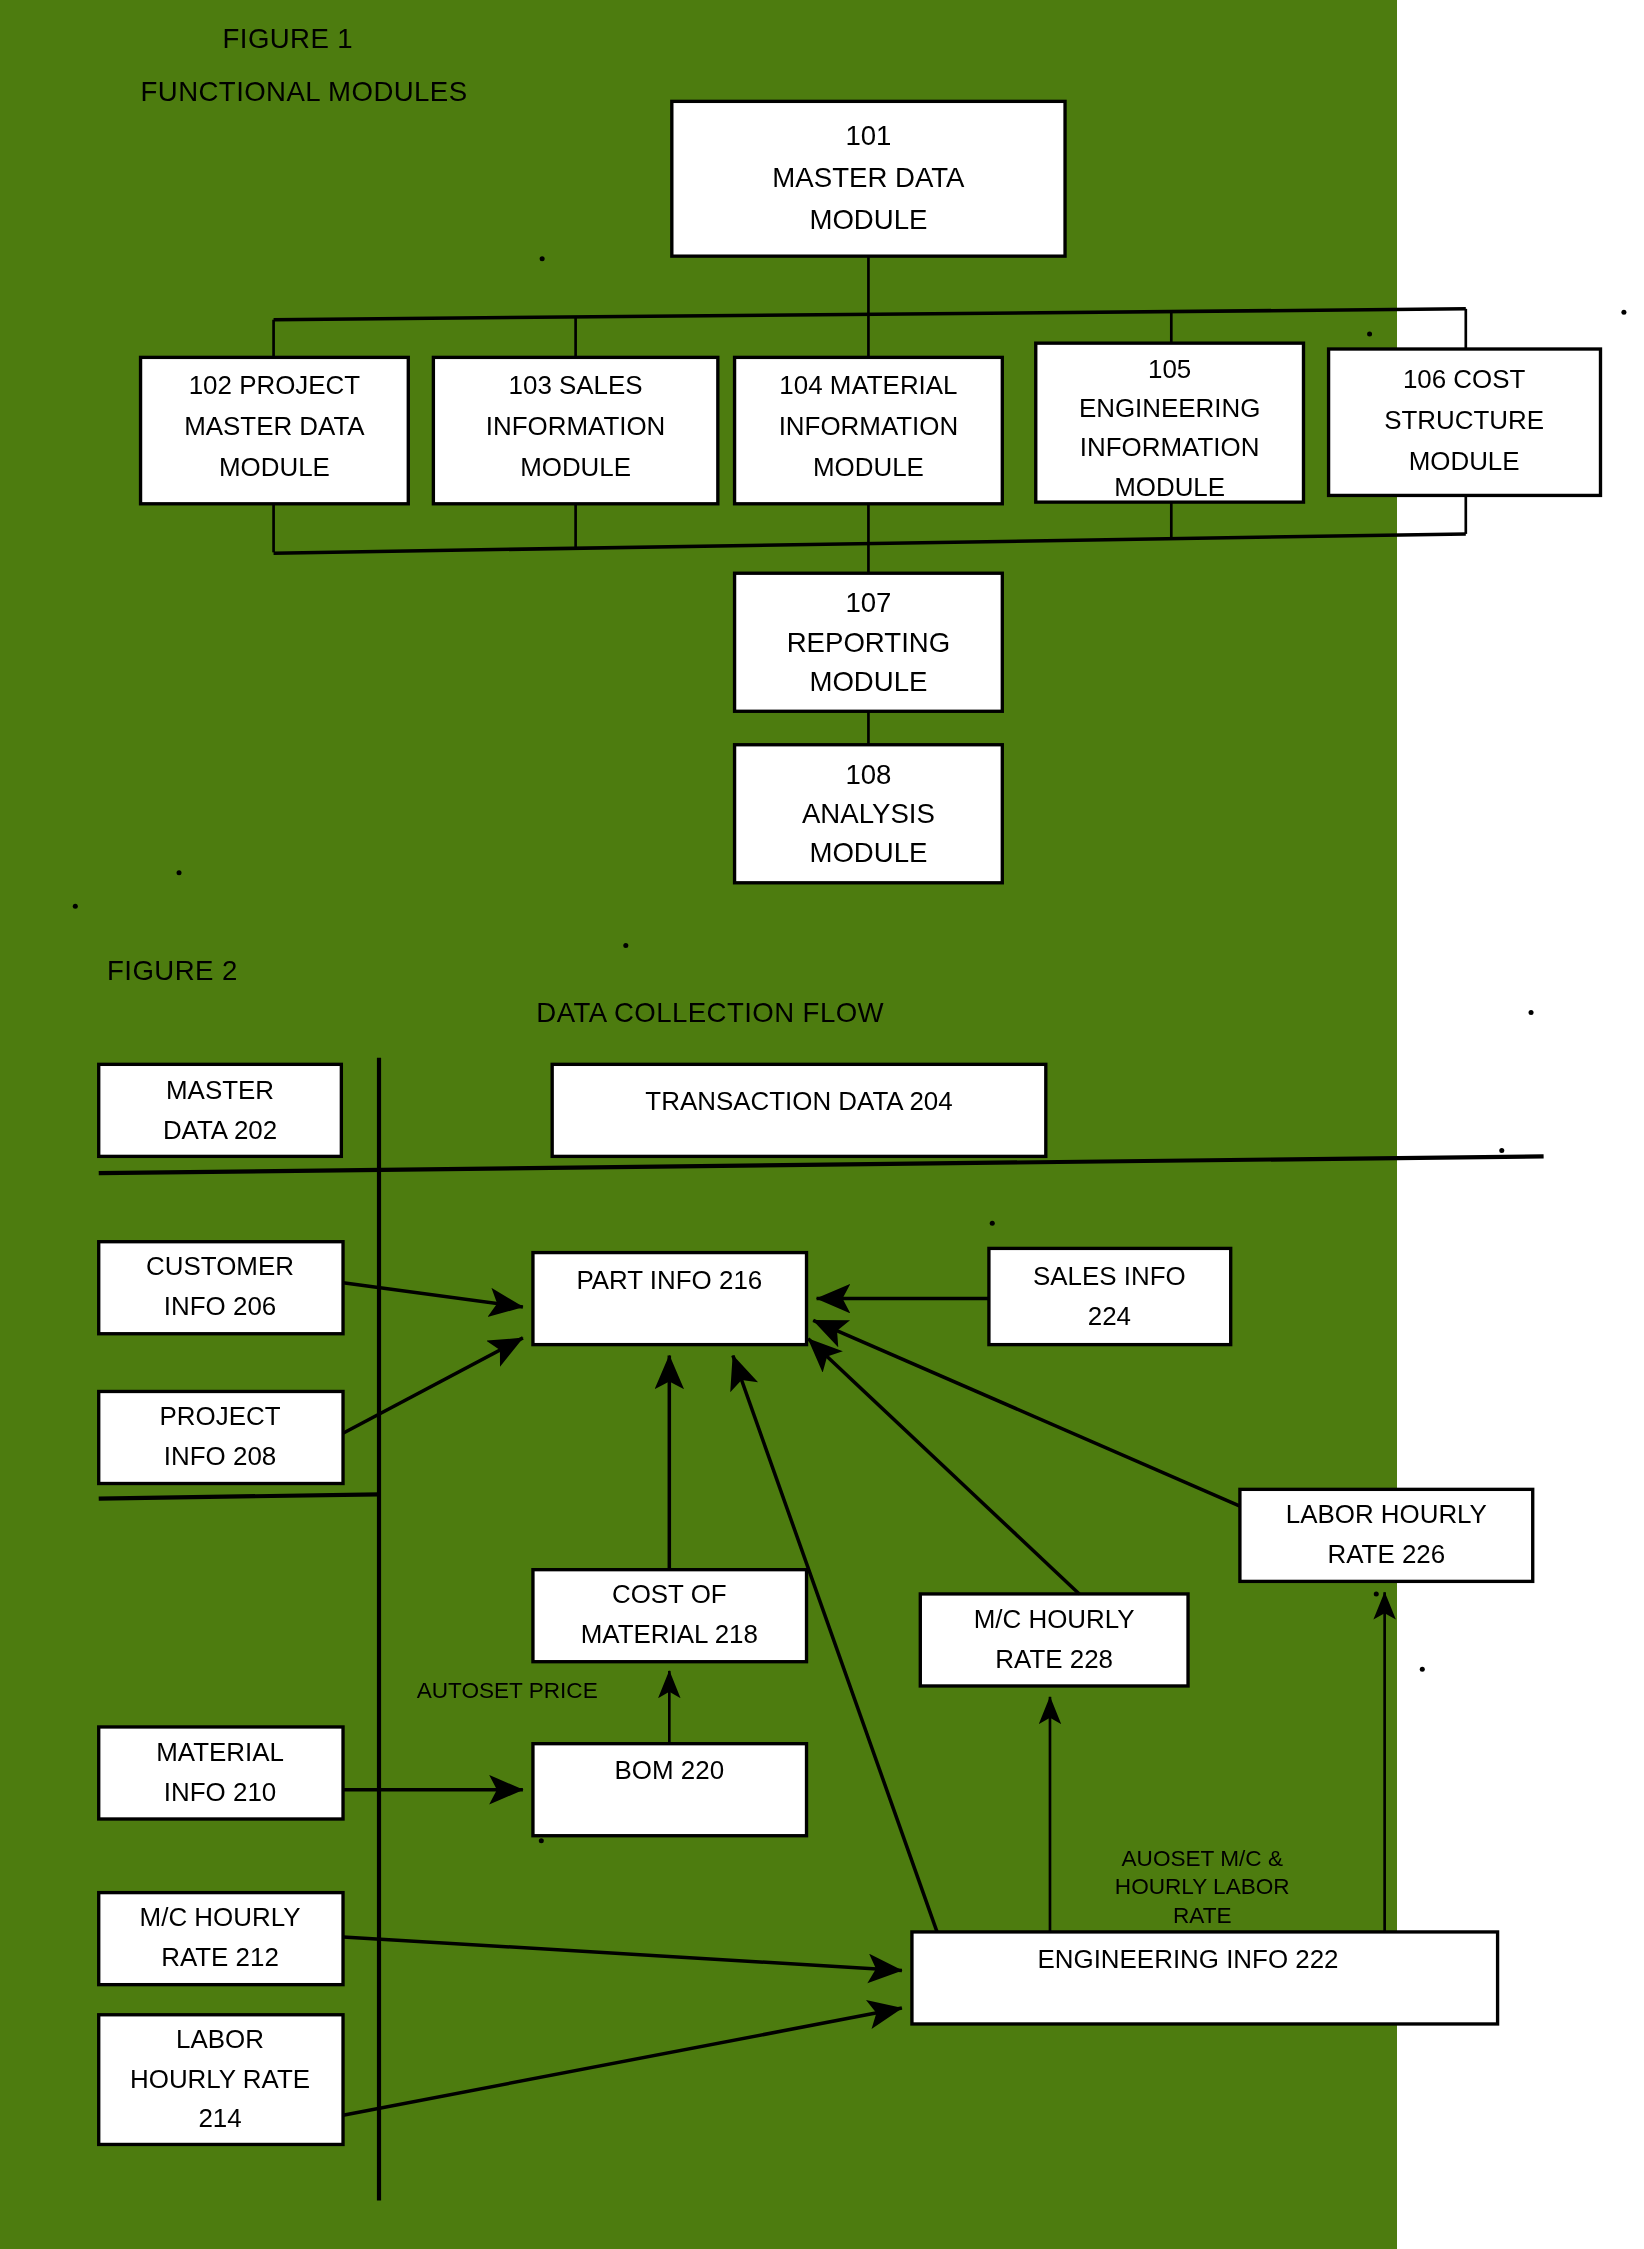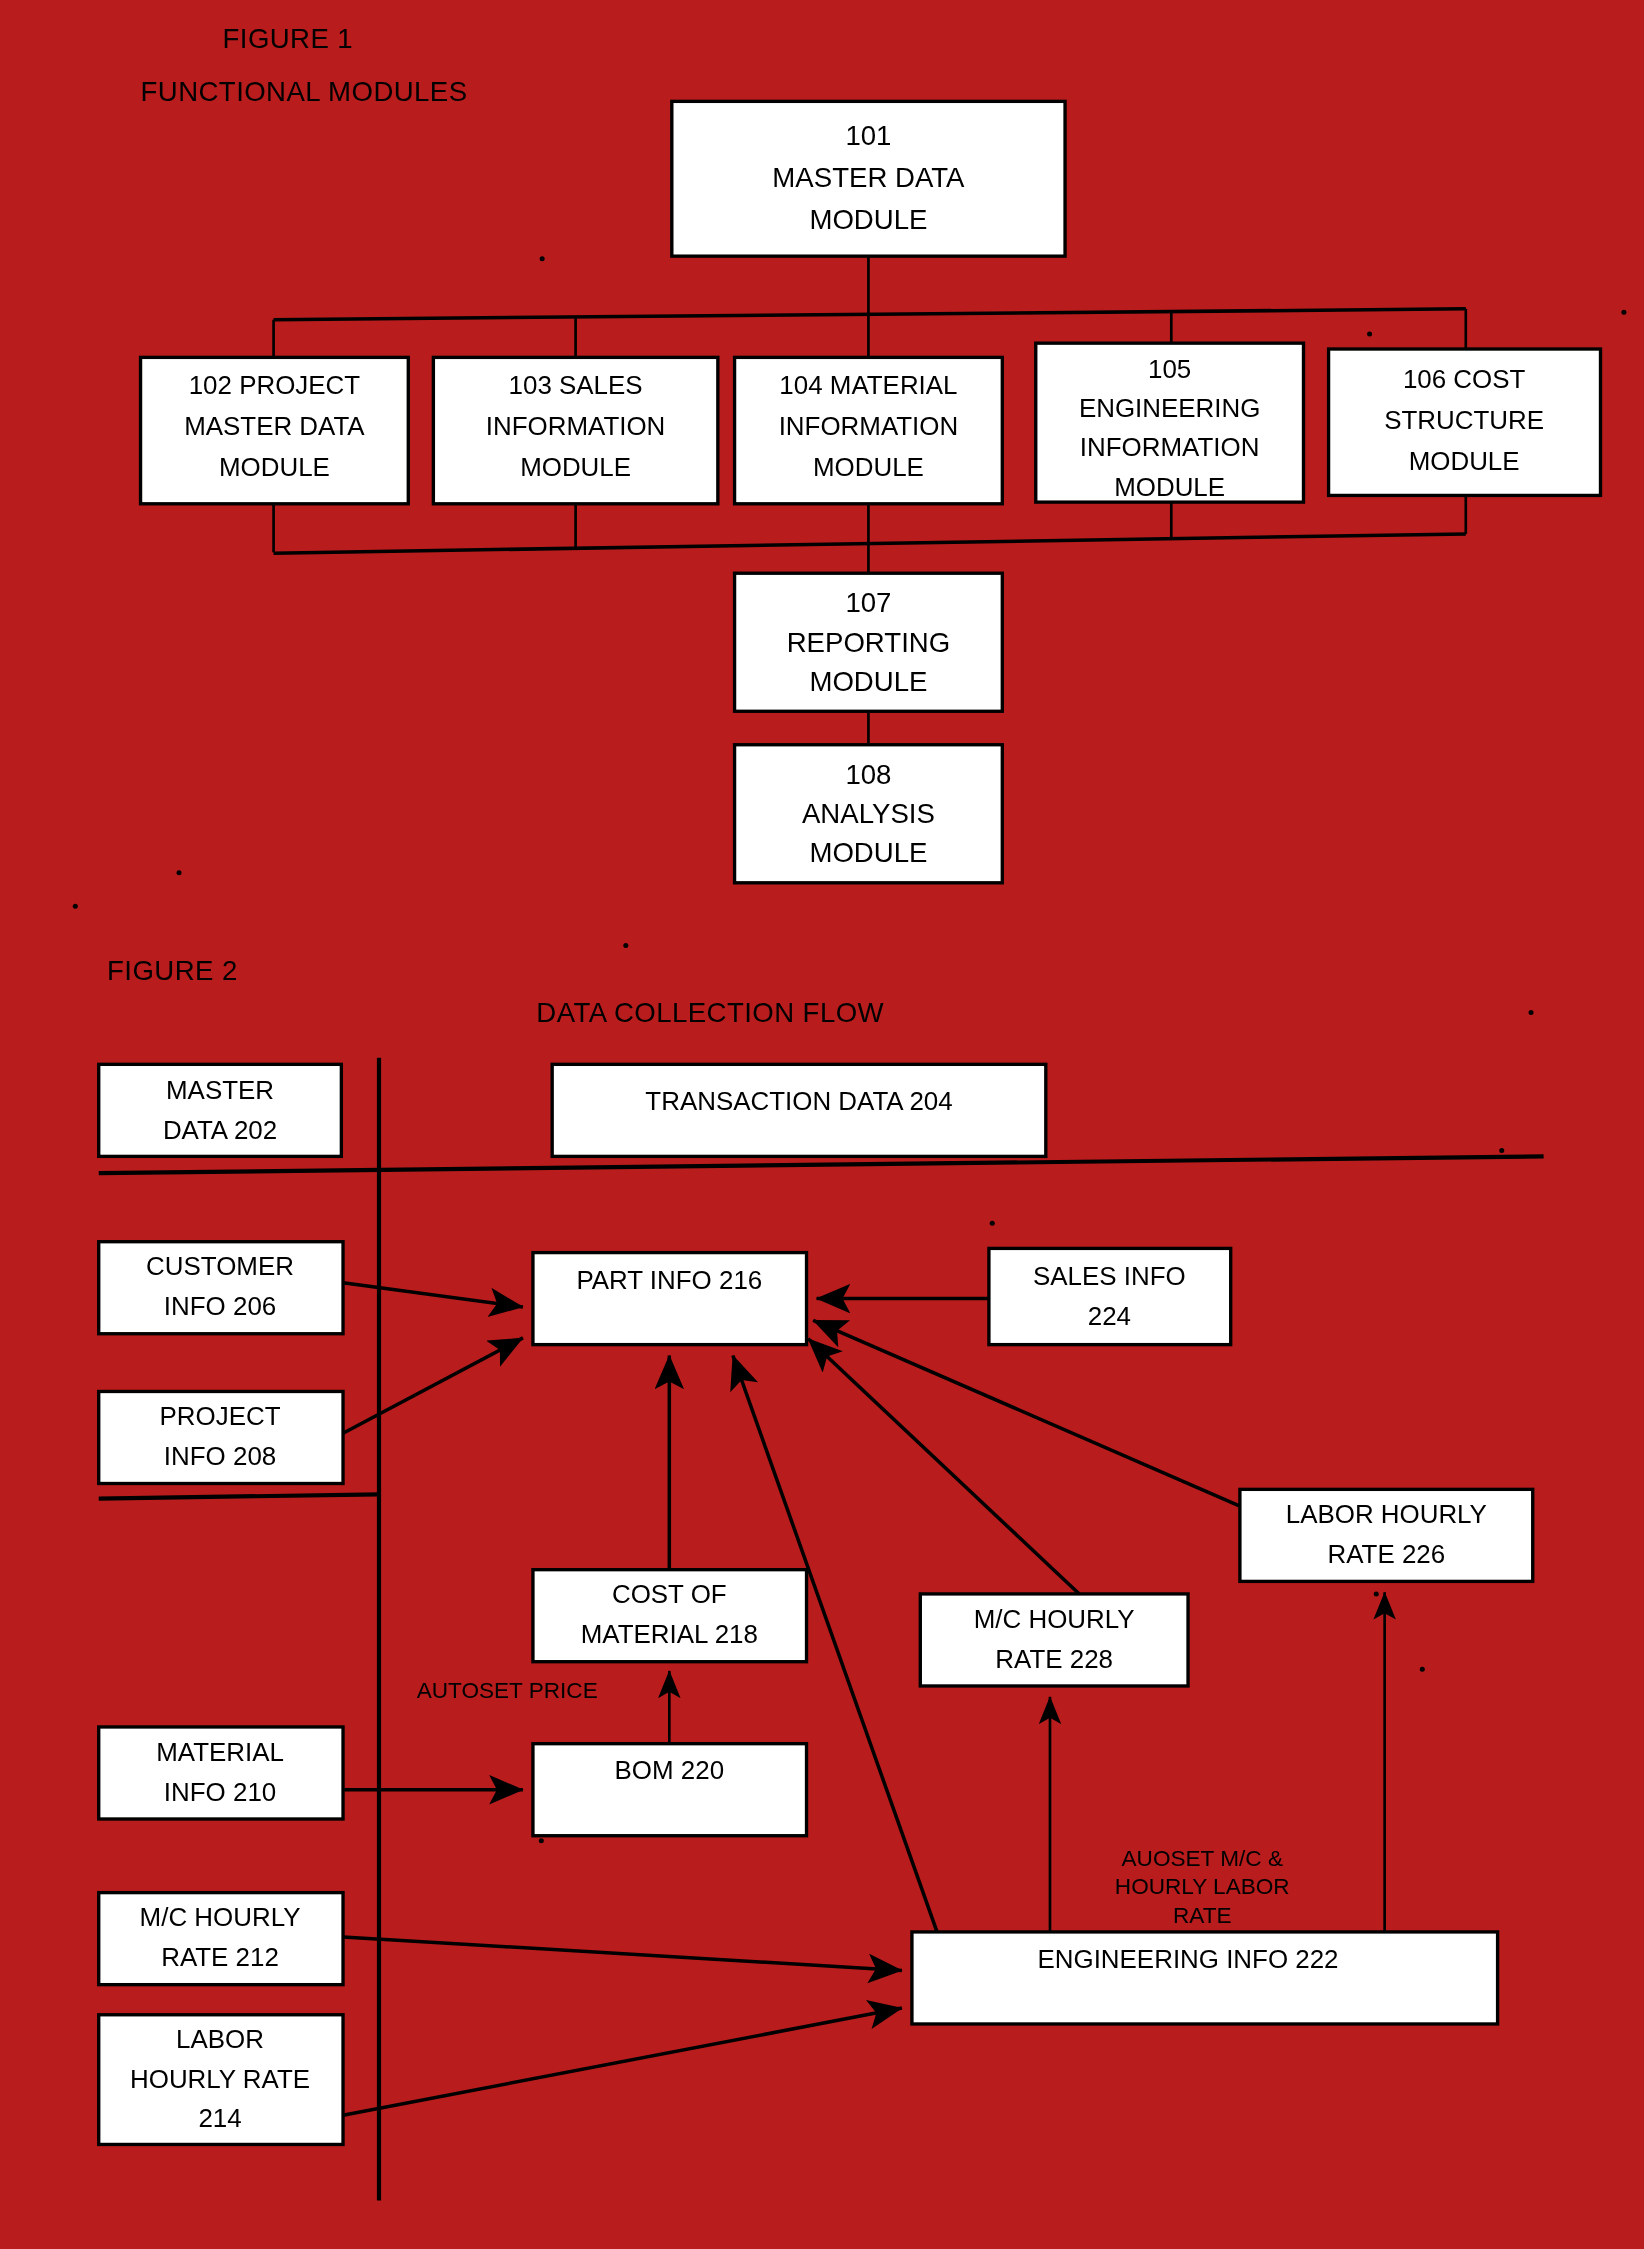--- a/index.html
+++ b/index.html
@@ -10,23 +10,23 @@
   body {
     width: 1644px;
     height: 2250px;
     font-family: "Liberation Sans", sans-serif;
     color: #000000;
     position: relative;
     overflow: hidden;
   }
   #patent-figure-sheet {
     position: relative;
-    width: 1644px;
+    width: 1397px;
     height: 2250px;
-    background: #b91c1c;
+    background: #4d7c0f;
   }
   svg.diagram {
     position: absolute;
     left: 0;
     top: 0;
     width: 1644px;
     height: 2250px;
     display: block;
   }
   .bx {

